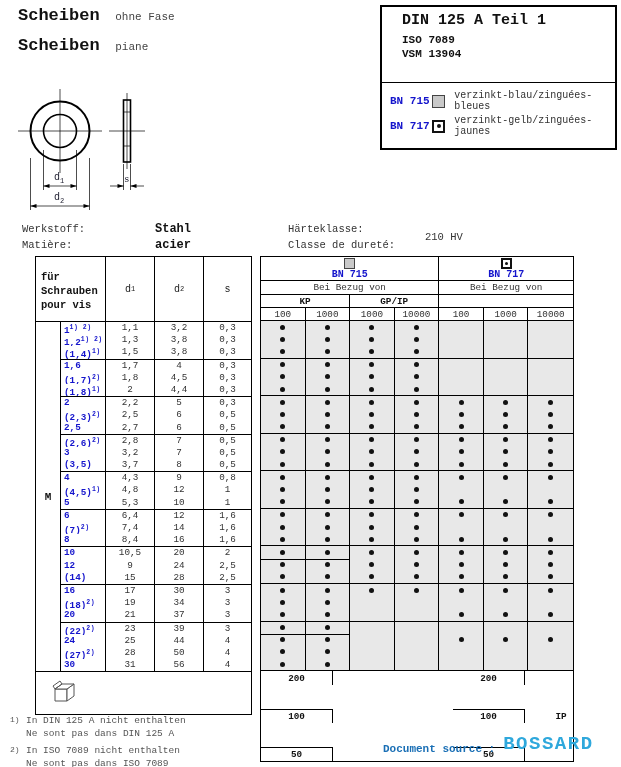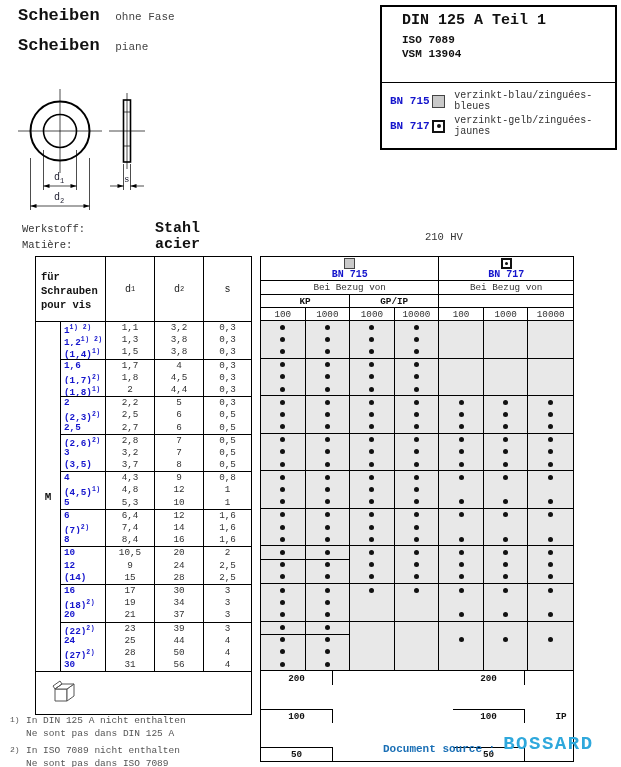--- a/index.html
+++ b/index.html
@@ -18,21 +18,21 @@
   .std-bot{padding:7px 8px 8px 8px;}
   .bn-row{display:flex;align-items:center;margin-bottom:3px;}
   .bn-label{font-size:11px;font-weight:bold;color:#1414cc;width:48px;}
   .sq715{width:11px;height:11px;background:#c9c9c9;border:1px solid #444;margin-right:9px;flex:none;}
   .sq717{width:9px;height:9px;background:#fff;border:2px solid #111;margin-right:9px;flex:none;
          display:flex;align-items:center;justify-content:center;}
   .sq717 i{width:4px;height:4px;background:#111;border-radius:50%;}
   .bn-desc{font-size:10px;color:#333;}
   
   .mat{position:absolute;font-size:10.5px;color:#333;line-height:16px;}
-  .mat b{color:#111;font-size:15px;}
+  .mat b{color:#111;font-size:12px;}
   
   .ltable{position:absolute;left:35px;top:256px;width:215px;border:1px solid #000;background:#fff;}
   .lhead{display:grid;grid-template-columns:70px 49px 49px 47px;height:64px;border-bottom:1px solid #000;}
   .lh-for{border-right:1px solid #000;padding:13px 0 0 5px;font-weight:bold;font-size:10.5px;line-height:14px;color:#111;}
   .lh-c{border-right:1px solid #000;display:flex;align-items:center;justify-content:center;font-size:10px;color:#222;}
   .lh-c:last-child{border-right:none;}
   .lh-c sub{font-size:7px;}
   .lbody{position:relative;padding-left:24px;}
   .mcol{position:absolute;left:0;top:0;bottom:0;width:24px;border-right:1px solid #000;
         display:flex;align-items:center;justify-content:center;font-weight:bold;font-size:11px;color:#111;}
@@ -153,20 +153,24 @@
   </div>
 
   <div class="mat" style="left:22px;top:221px;">
     <div>Werkstoff:</div>
     <div>Matière:</div>
   </div>
   <div class="mat" style="left:155px;top:221px;">
     <div><b>Stahl</b></div>
     <div><b>acier</b></div>
   </div>
+  <div class="mat" style="left:288px;top:221px;">
+    <div>Härteklasse:</div>
+    <div>Classe de dureté:</div>
+  </div>
   <div class="mat" style="left:425px;top:229px;">210 HV</div>
 
   <div class="ltable">
     <div class="lhead">
       <div class="lh-for">
         <div>für</div>
         <div>Schrauben</div>
         <div>pour vis</div>
       </div>
       <div class="lh-c">

